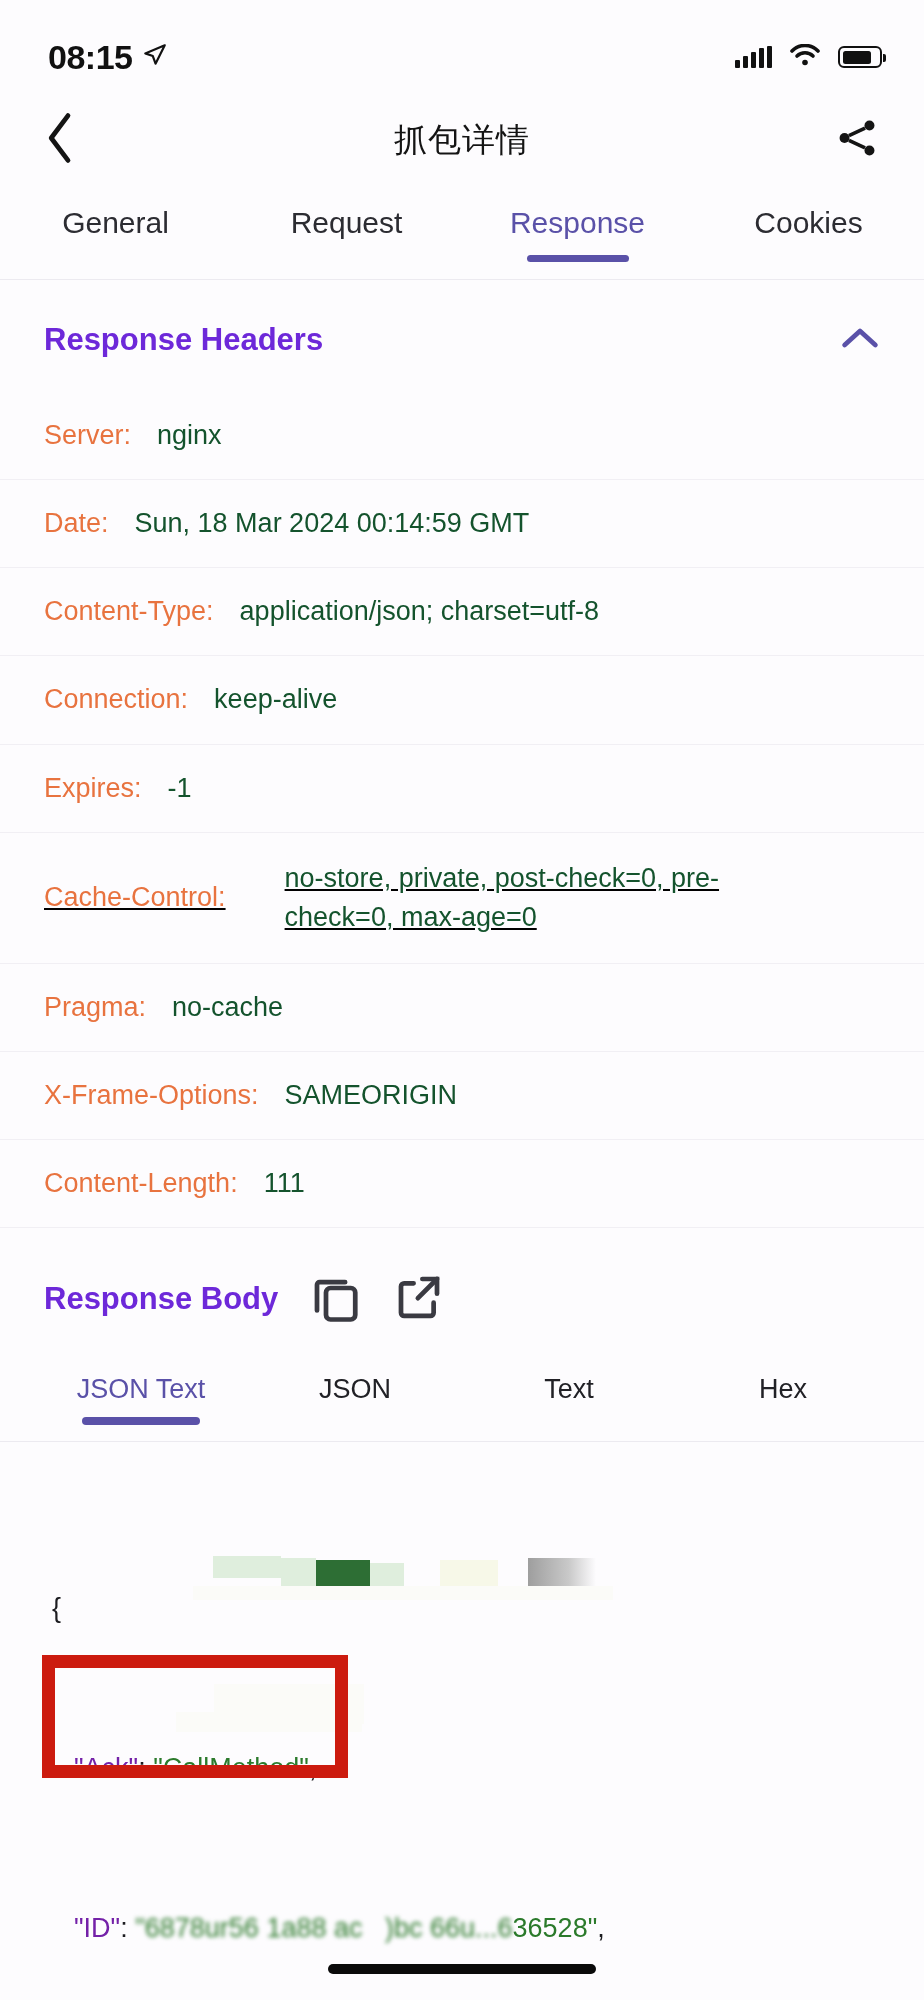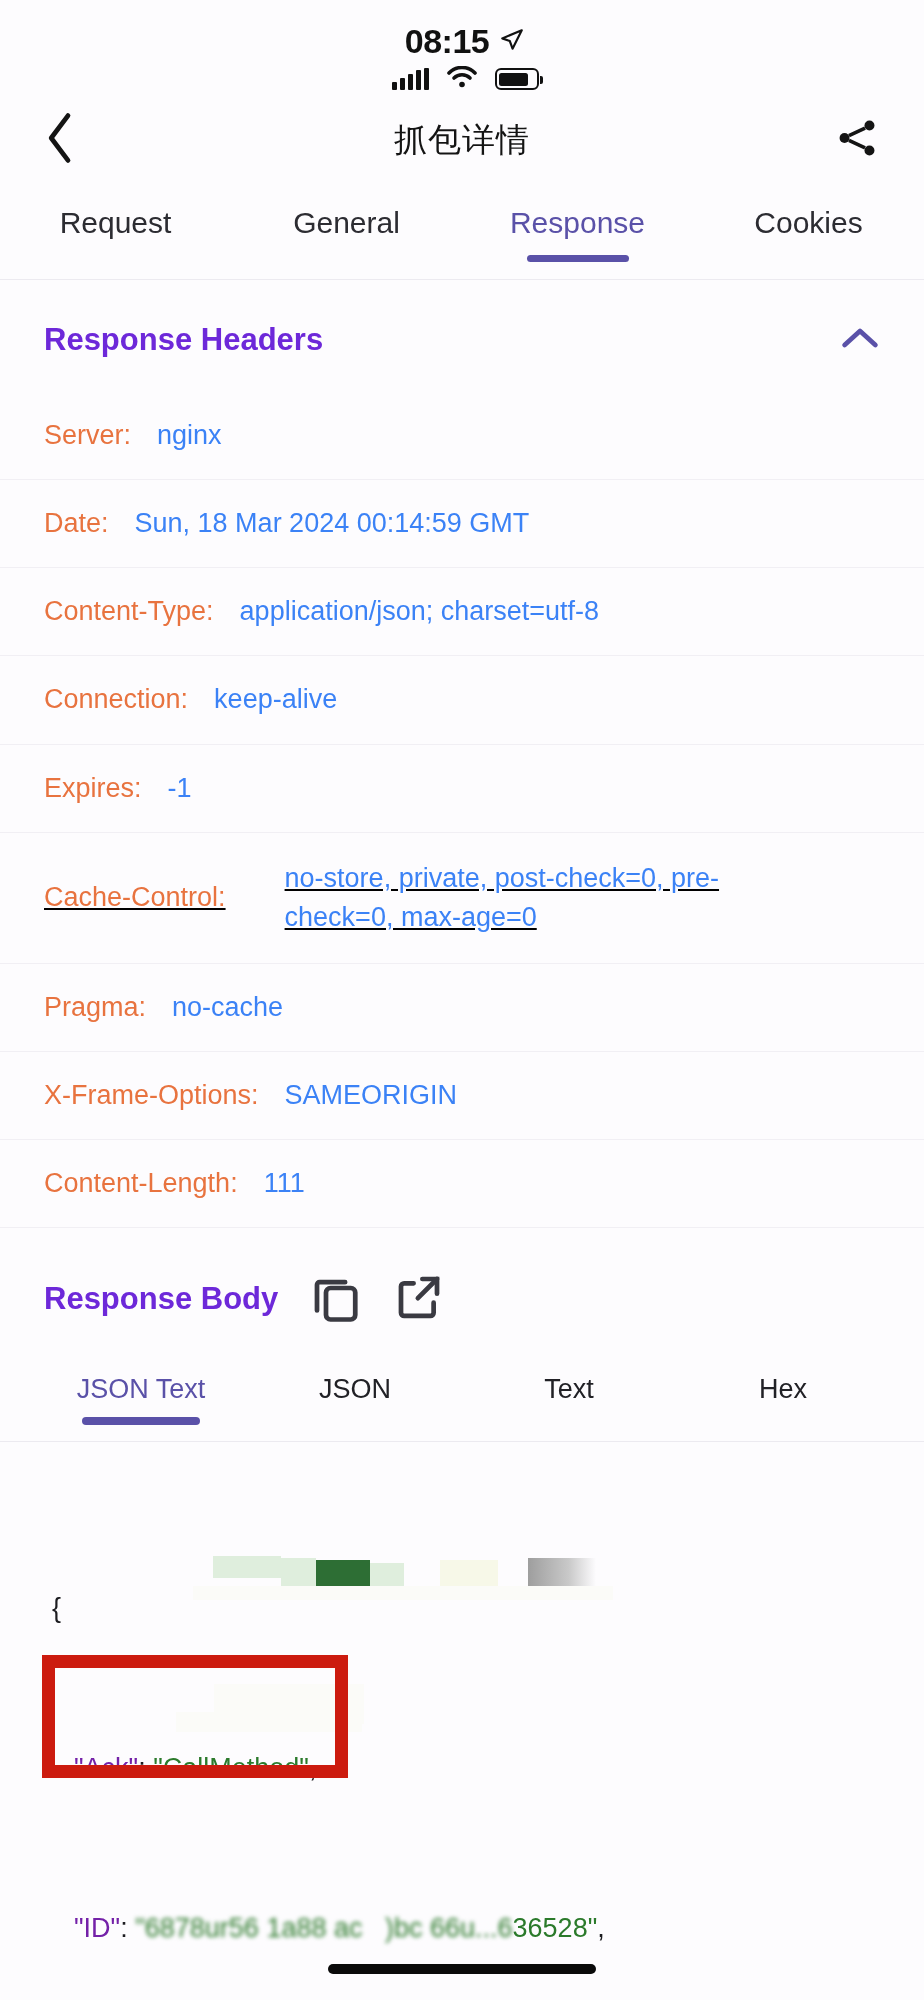--- a/index.html
+++ b/index.html
@@ -17,21 +17,20 @@
     background: #fdfcfe;
   }
 
   
   .statusbar {
     height: 92px;
     display: flex;
     align-items: center;
     justify-content: space-between;
     padding: 22px 42px 0 48px;
-    flex-direction: column;
   }
   .status-left {
     display: flex;
     align-items: center;
     gap: 10px;
   }
   .status-time {
     font-size: 34px;
     font-weight: 700;
     color: #111;
@@ -141,21 +140,21 @@
   }
   .hrow:first-of-type { border-top: none; }
   .hkey {
     color: #e8733f;
     font-size: 27px;
     flex: 0 0 auto;
     padding-right: 14px;
     white-space: nowrap;
   }
   .hval {
-    color: #3b82f6;
+    color: #14532d;
     font-size: 27px;
     line-height: 1.45;
     word-break: break-word;
   }
 
   
   .body-head {
     display: flex;
     align-items: center;
     padding: 42px 44px 30px 44px;
@@ -289,24 +288,24 @@
           <circle cx="5.5" cy="12" r="2.6" fill="#141414"></circle>
           <circle cx="18.5" cy="18.5" r="2.6" fill="#141414"></circle>
           <path d="M16.2 6.8 L7.8 10.8 M7.8 13.2 L16.2 17.2" stroke="#141414" stroke-width="1.9" fill="none"></path>
         </svg>
       </span>
     </div>
   </div>
 
   <div class="tabbar">
     <div class="tab">
+      <span>General</span>
+    </div>
+    <div class="tab">
       <span>Request</span>
-    </div>
-    <div class="tab">
-      <span>General</span>
     </div>
     <div class="tab active">
       <span>Response</span>
     </div>
     <div class="tab">
       <span>Cookies</span>
     </div>
   </div>
 
   <div class="section-head">

